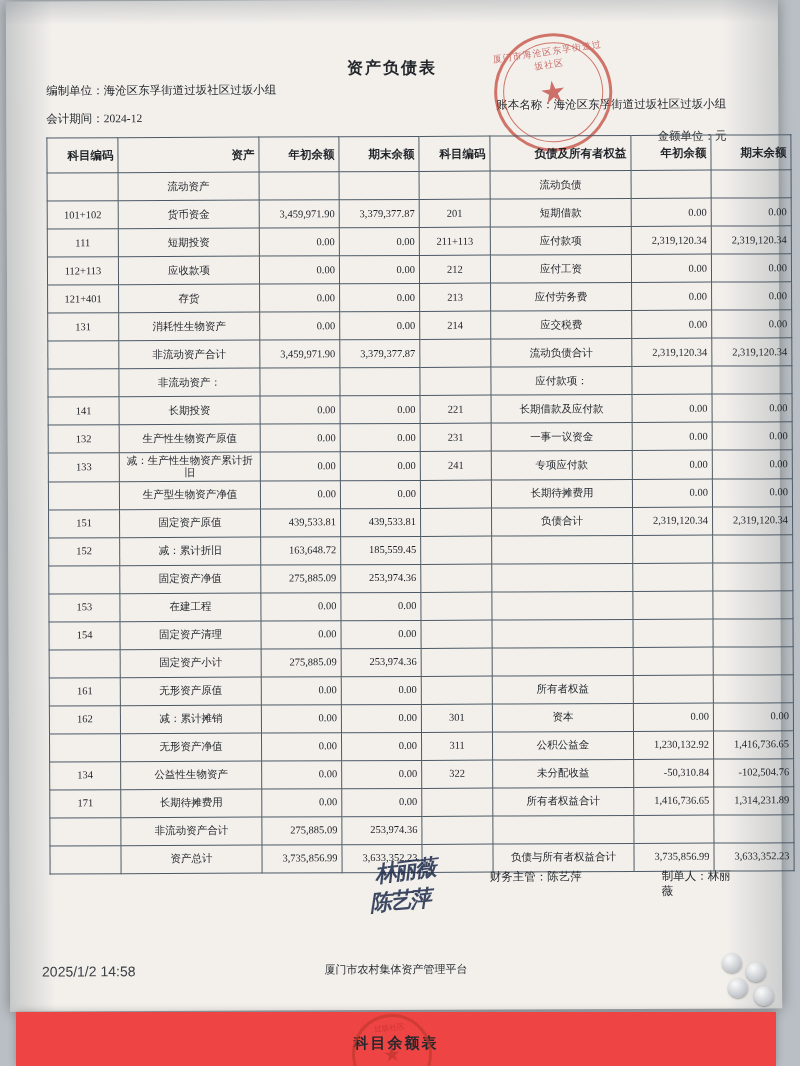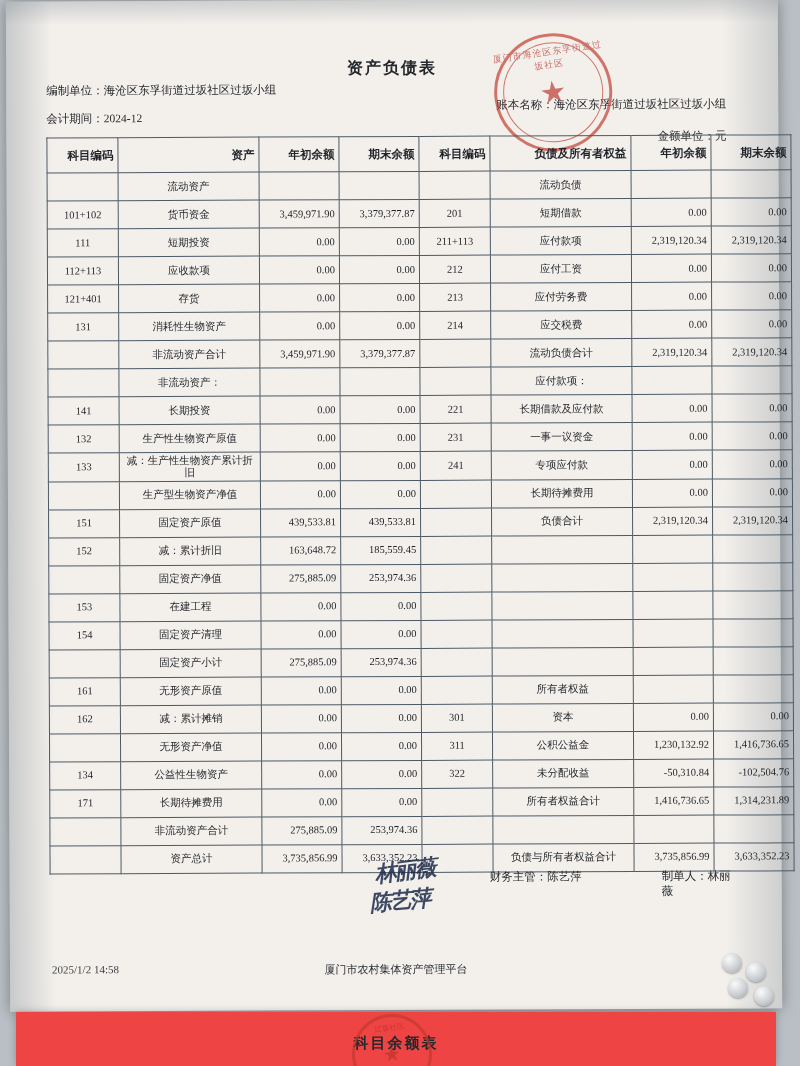--- a/index.html
+++ b/index.html
@@ -189,25 +189,25 @@
     font-family: "Liberation Serif", serif;
     font-style: italic;
     font-weight: bold;
     opacity: 0.85;
   }
   .hw1 { left: 325px; top: -6px; font-size: 22px; transform: rotate(-7deg); letter-spacing: -2px; }
   .hw2 { left: 320px; top: 24px; font-size: 22px; transform: rotate(-5deg); letter-spacing: -2px; }
 
   .footer-left {
     position: absolute;
-    left: 42px;
+    left: 32px;
     top: 962px;
-    font-size: 11px;
+    font-size: 14px;
     color: #3a3f45;
-    font-family: Liberation Serif, serif;
+    font-family: Liberation Sans, sans-serif;
   }
   .footer-center {
     position: absolute;
     left: 0; width: 100%;
     top: 962px;
     text-align: center;
     font-size: 11px;
     color: #2a2e33;
     font-family: "Liberation Serif", serif;
   }

